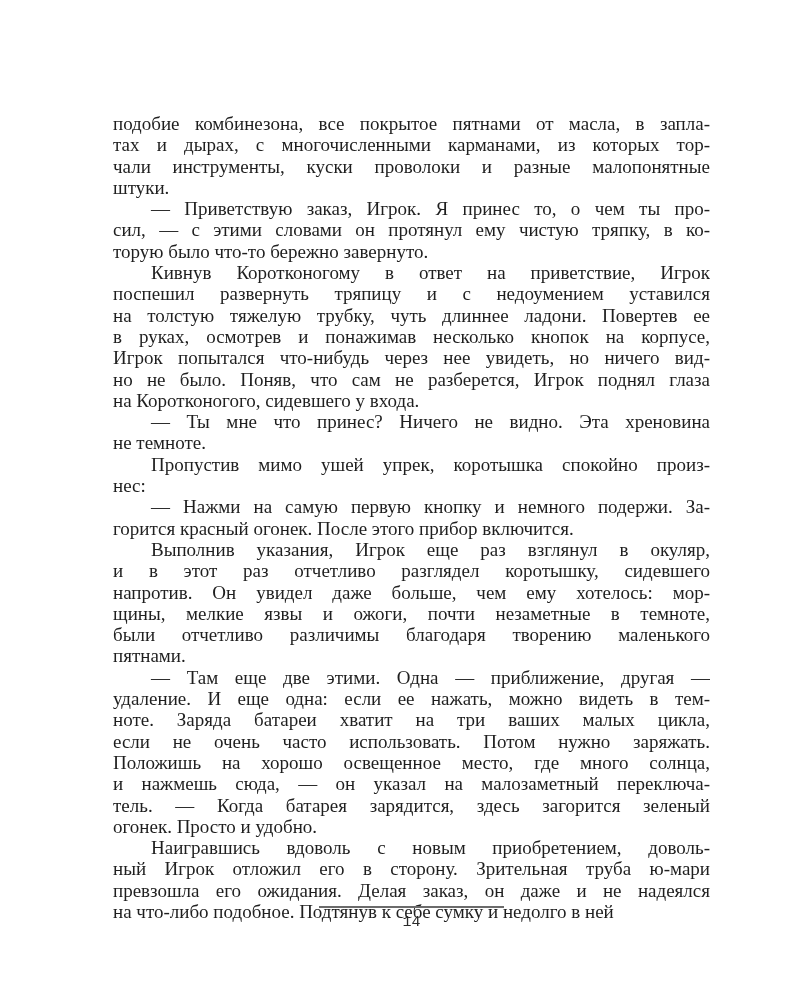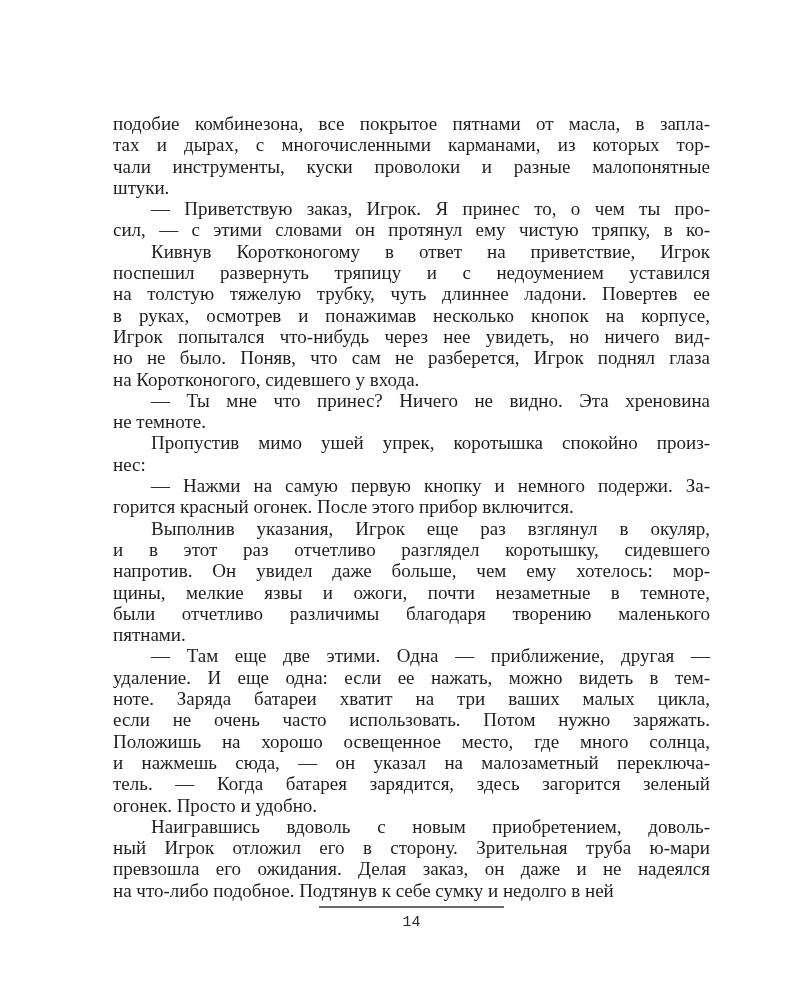--- a/index.html
+++ b/index.html
@@ -67,20 +67,21 @@
 <body>
 
 <div class="page">
   <div class="text-block" id="text-block">
       <div class="line">подобие комбинезона, все покрытое пятнами от масла, в запла-</div>
       <div class="line">тах и дырах, с многочисленными карманами, из которых тор-</div>
       <div class="line">чали инструменты, куски проволоки и разные малопонятные</div>
       <div class="line last">штуки.</div>
       <div class="line indent">— Приветствую заказ, Игрок. Я принес то, о чем ты про-</div>
       <div class="line">сил, — с этими словами он протянул ему чистую тряпку, в ко-</div>
+      <div class="line last">торую было что-то бережно завернуто.</div>
       <div class="line indent">Кивнув Коротконогому в ответ на приветствие, Игрок</div>
       <div class="line">поспешил развернуть тряпицу и с недоумением уставился</div>
       <div class="line">на толстую тяжелую трубку, чуть длиннее ладони. Повертев ее</div>
       <div class="line">в руках, осмотрев и понажимав несколько кнопок на корпусе,</div>
       <div class="line">Игрок попытался что-нибудь через нее увидеть, но ничего вид-</div>
       <div class="line">но не было. Поняв, что сам не разберется, Игрок поднял глаза</div>
       <div class="line last">на Коротконогого, сидевшего у входа.</div>
       <div class="line indent">— Ты мне что принес? Ничего не видно. Эта хреновина</div>
       <div class="line last">не темноте.</div>
       <div class="line indent">Пропустив мимо ушей упрек, коротышка спокойно произ-</div>

